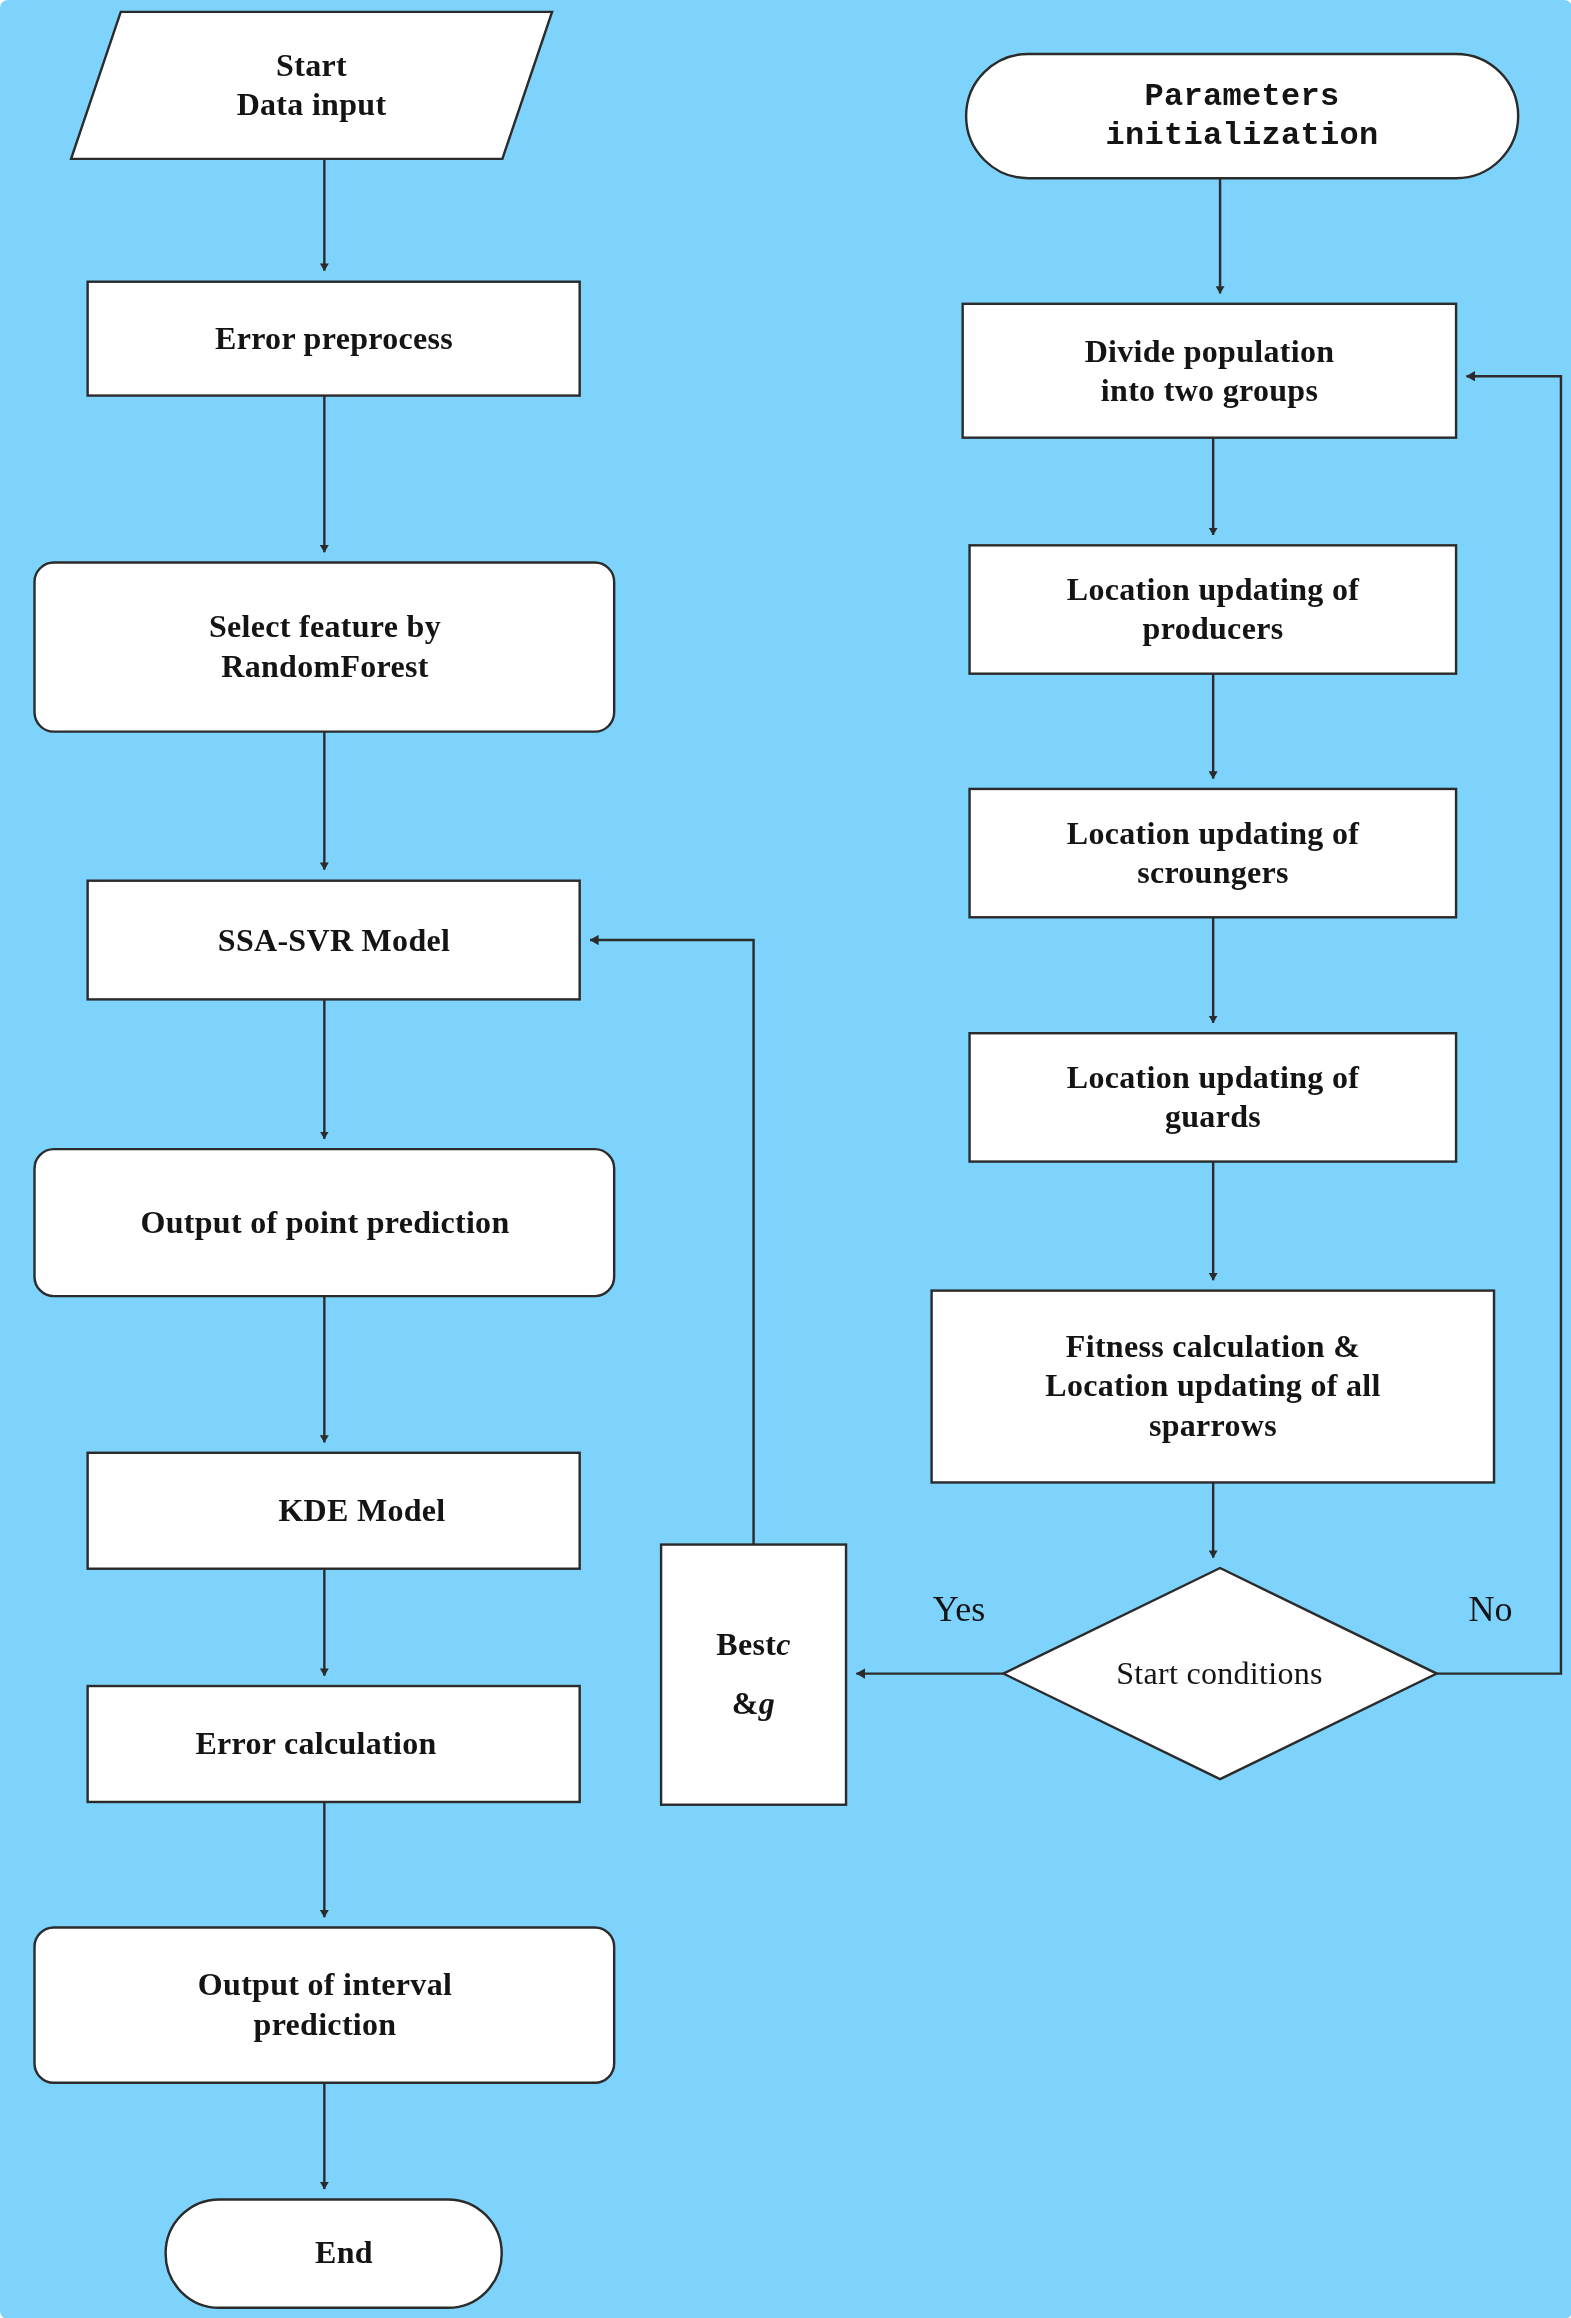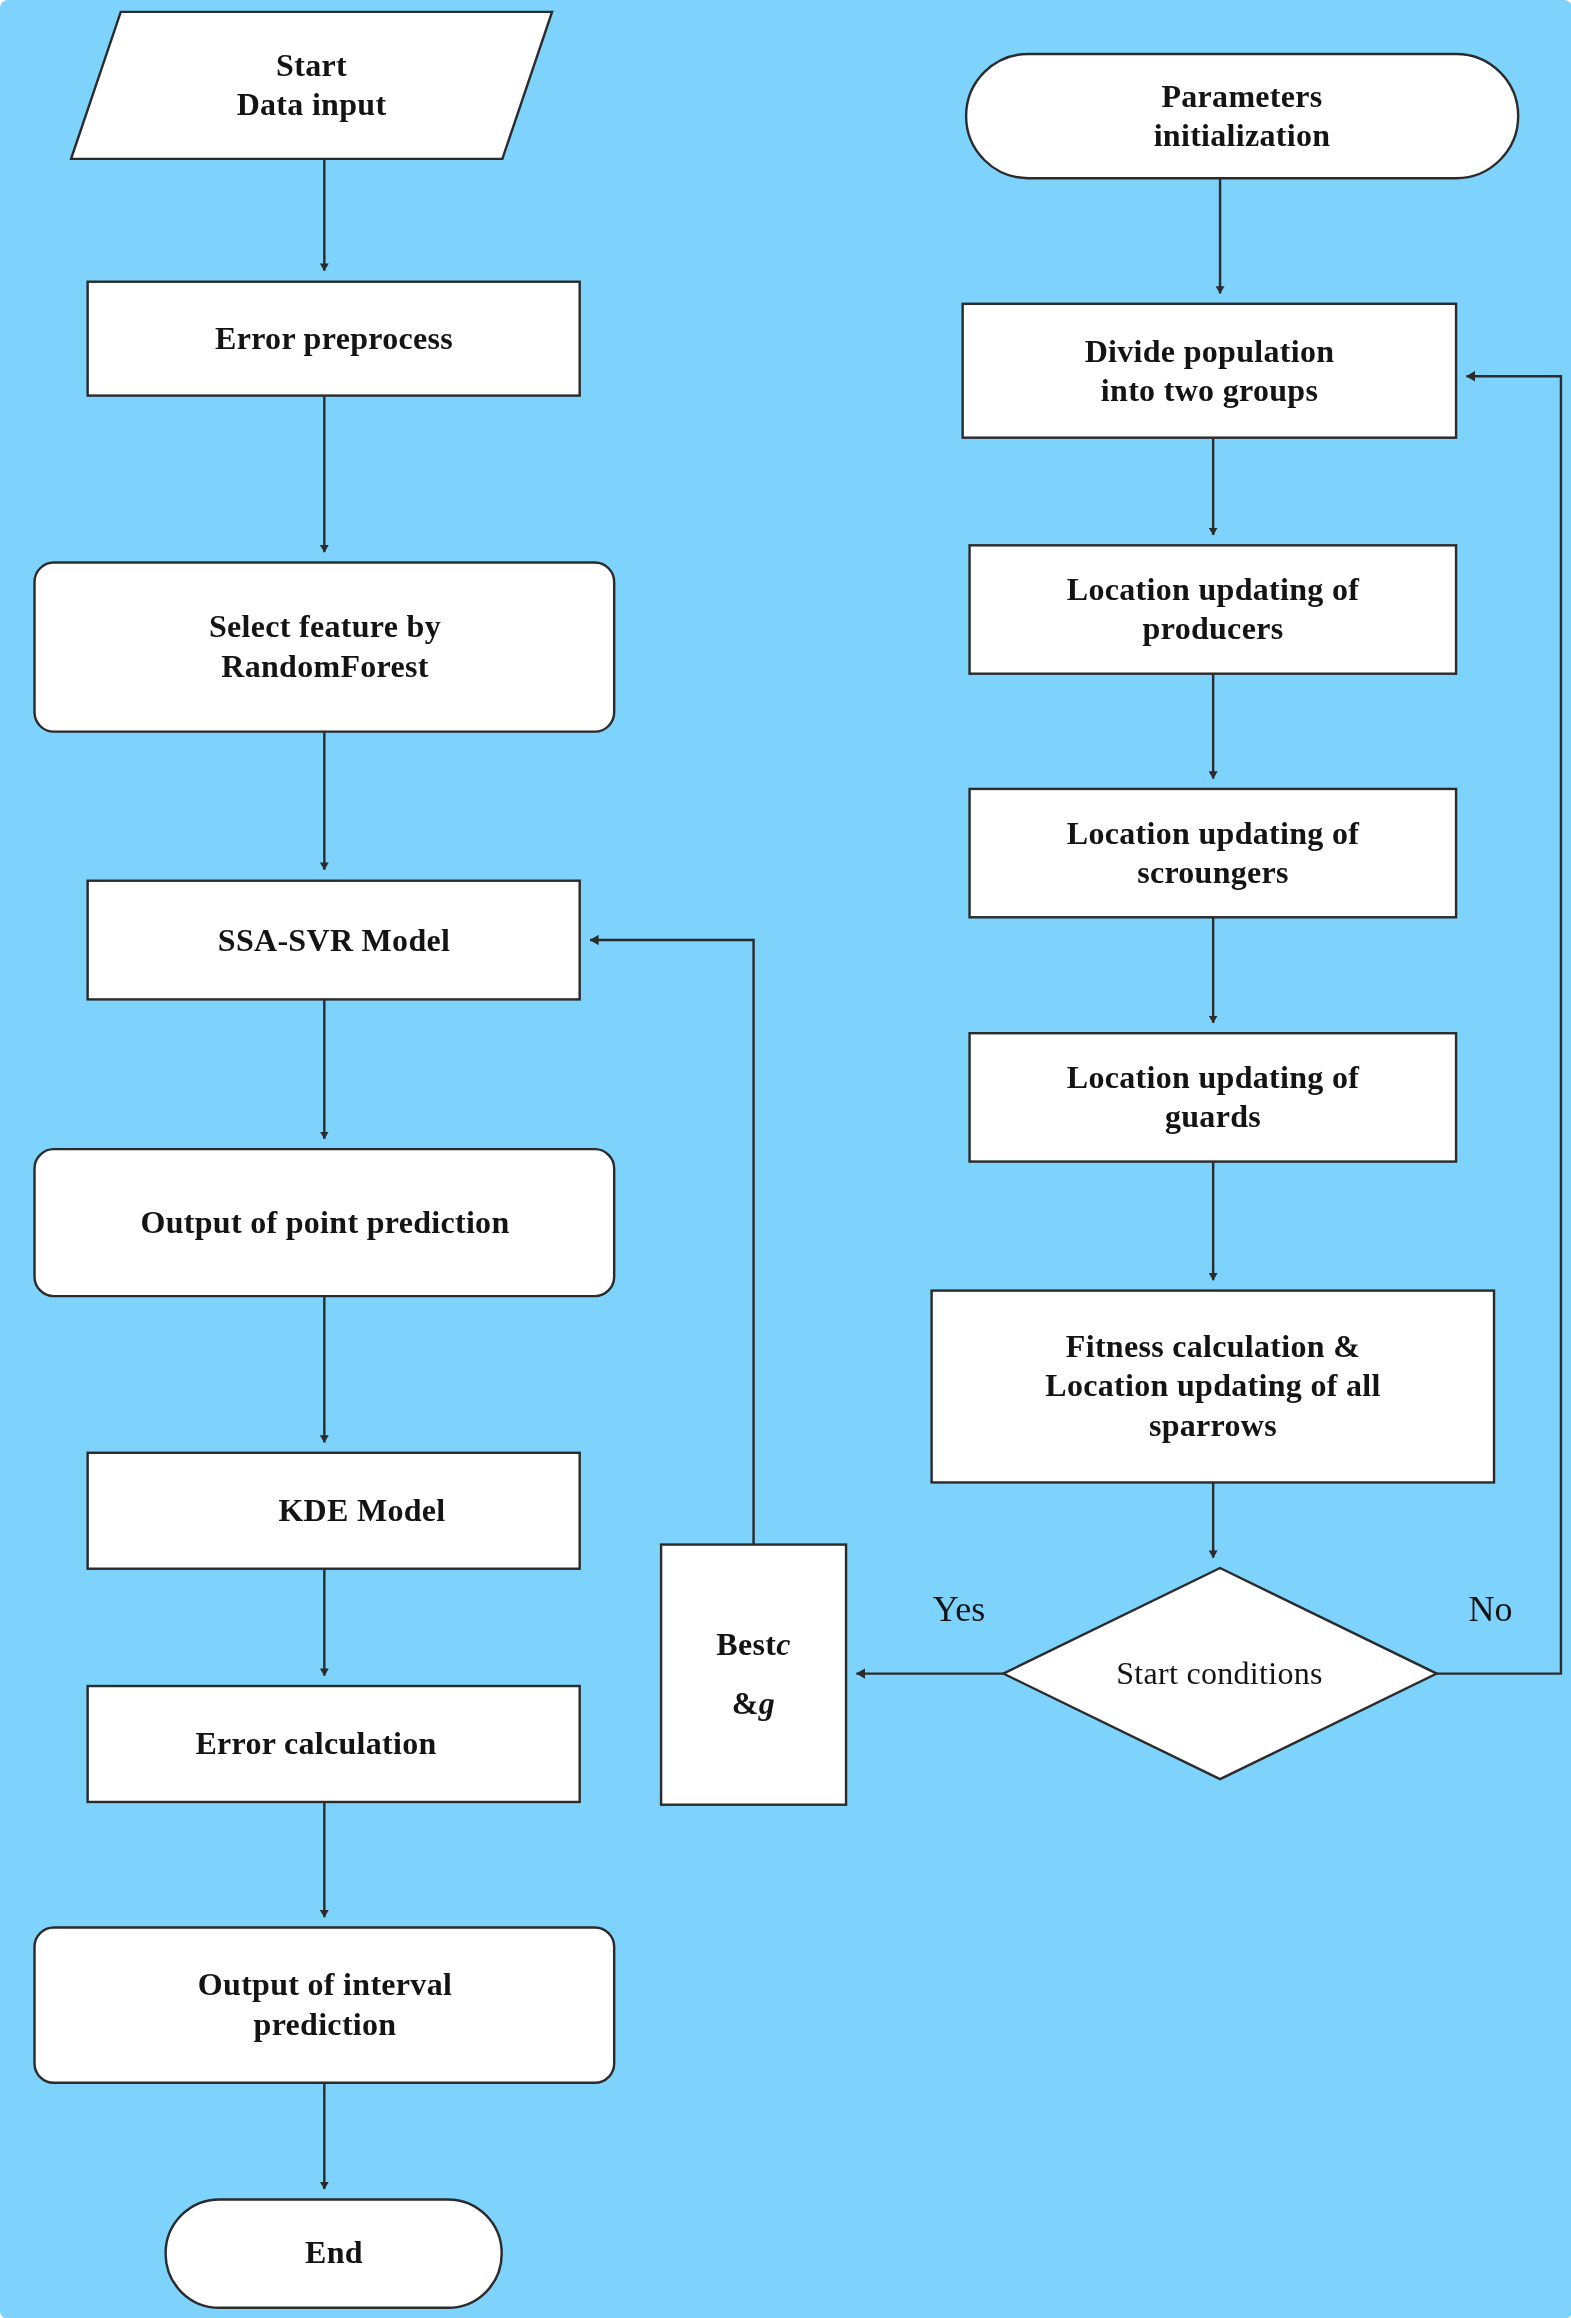--- a/index.html
+++ b/index.html
@@ -137,23 +137,23 @@
 
   <div class="node-label" style="left:35px; top:1149px; width:580px; height:147px; font-size:32px;">Output of point prediction</div>
 
   <div class="node-label" style="left:88px; top:1453px; width:492px; height:116px; font-size:32px;margin-left:28px;">KDE Model</div>
 
   <div class="node-label" style="left:88px; top:1686px; width:456px; height:116px; font-size:32px;">Error calculation</div>
 
   <div class="node-label" style="left:35px; top:1927px; width:580px; height:155px; font-size:32px;">Output of interval
 prediction</div>
 
-  <div class="node-label" style="left:166px; top:2199px; width:336px; height:108px; font-size:32px;">End</div>
+  <div class="node-label" style="left:176px; top:2199px; width:336px; height:108px; font-size:32px;">End</div>
 
-  <div class="node-label" style="left:966px; top:54px; width:552px; height:124px; font-size:32px;">Parameters
+  <div class="node-label" style="left:966px; top:54px; width:552px; height:124px; font-size:32px;font-family:Liberation Mono, monospace;">Parameters
 initialization</div>
 
   <div class="node-label" style="left:963px; top:304px; width:493px; height:134px; font-size:32px;">Divide population
 into two groups</div>
 
   <div class="node-label" style="left:970px; top:545px; width:486px; height:128px; font-size:32px;">Location updating of
 producers</div>
 
   <div class="node-label" style="left:970px; top:789px; width:486px; height:128px; font-size:32px;">Location updating of
 scroungers</div>

